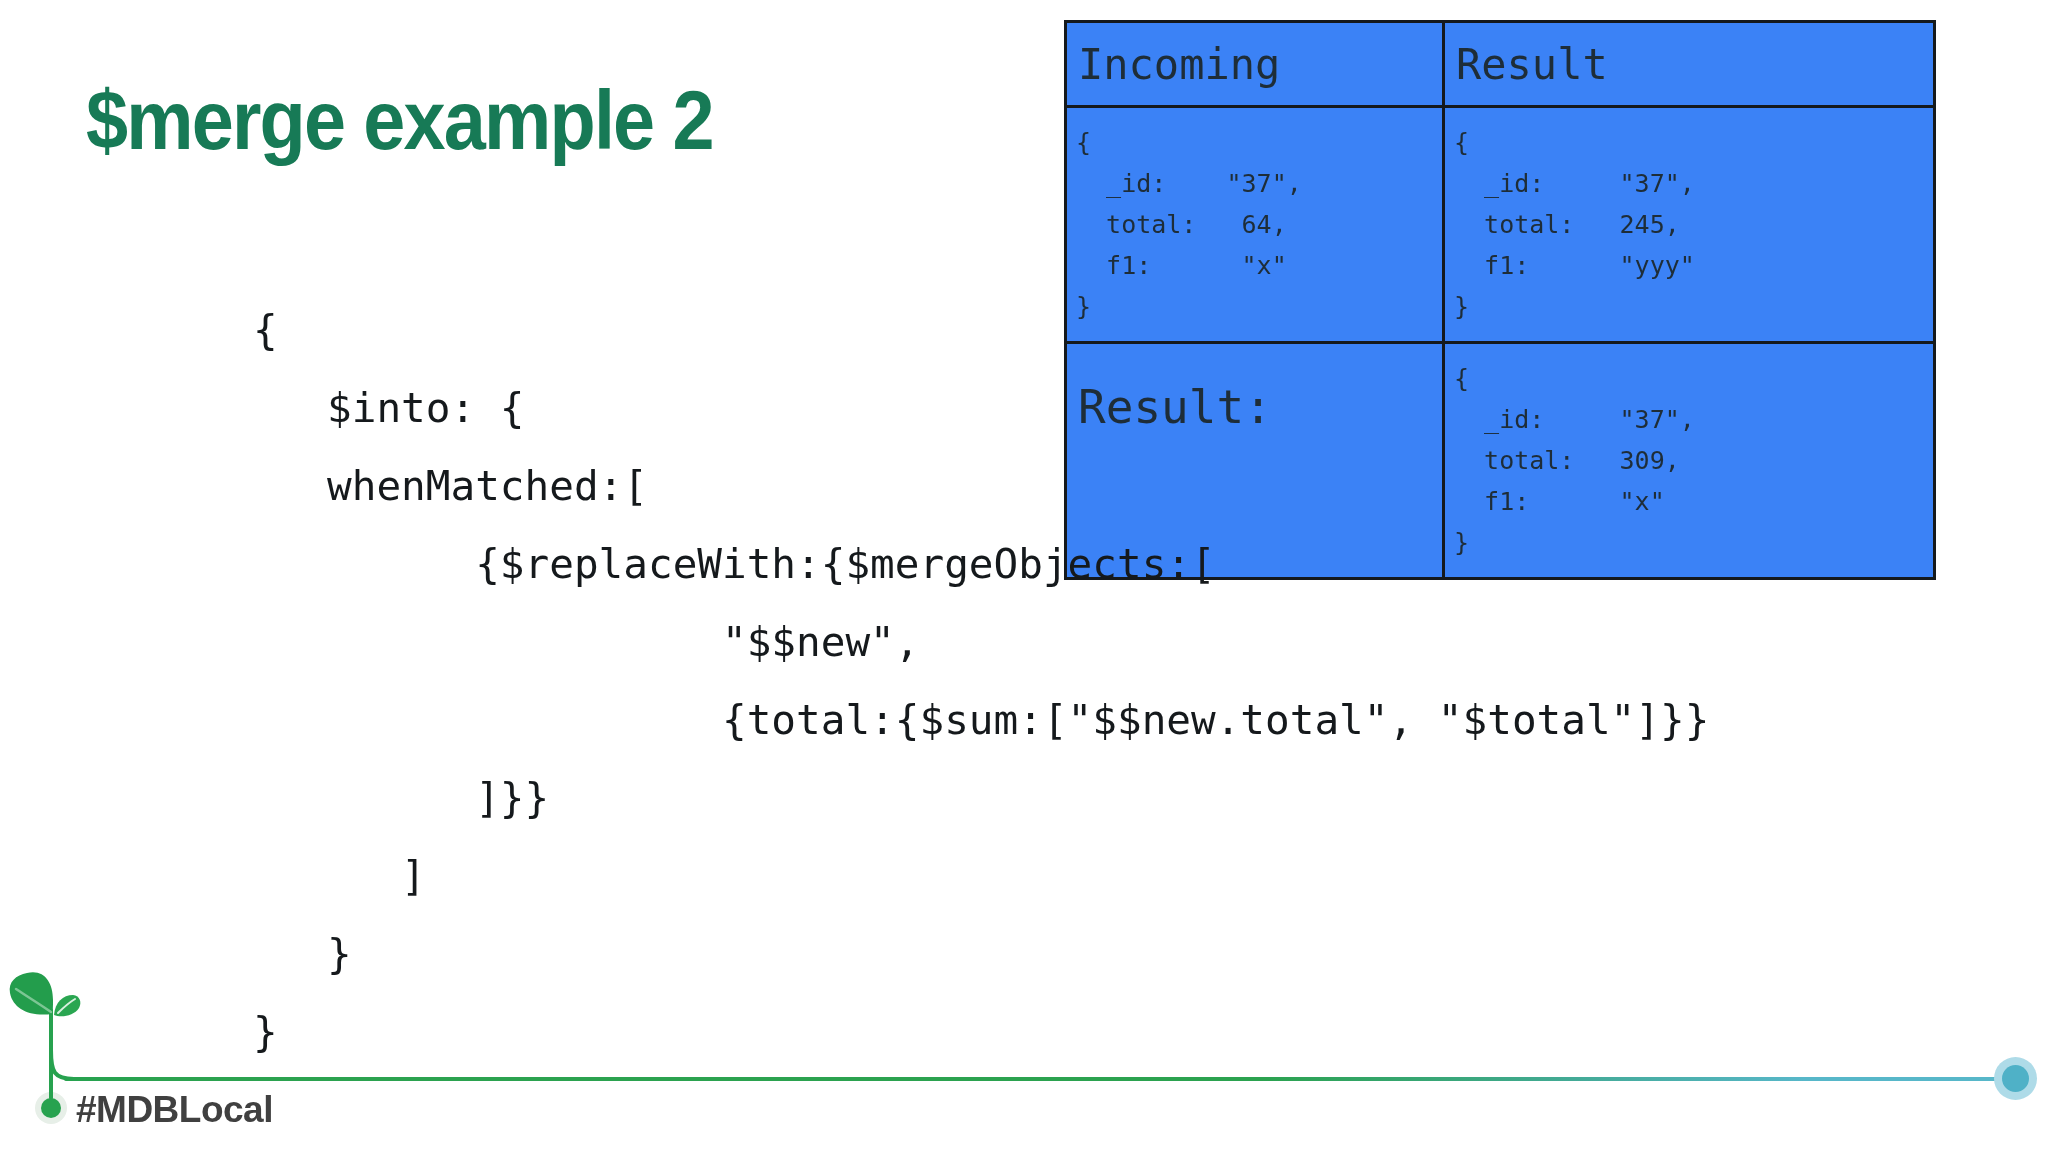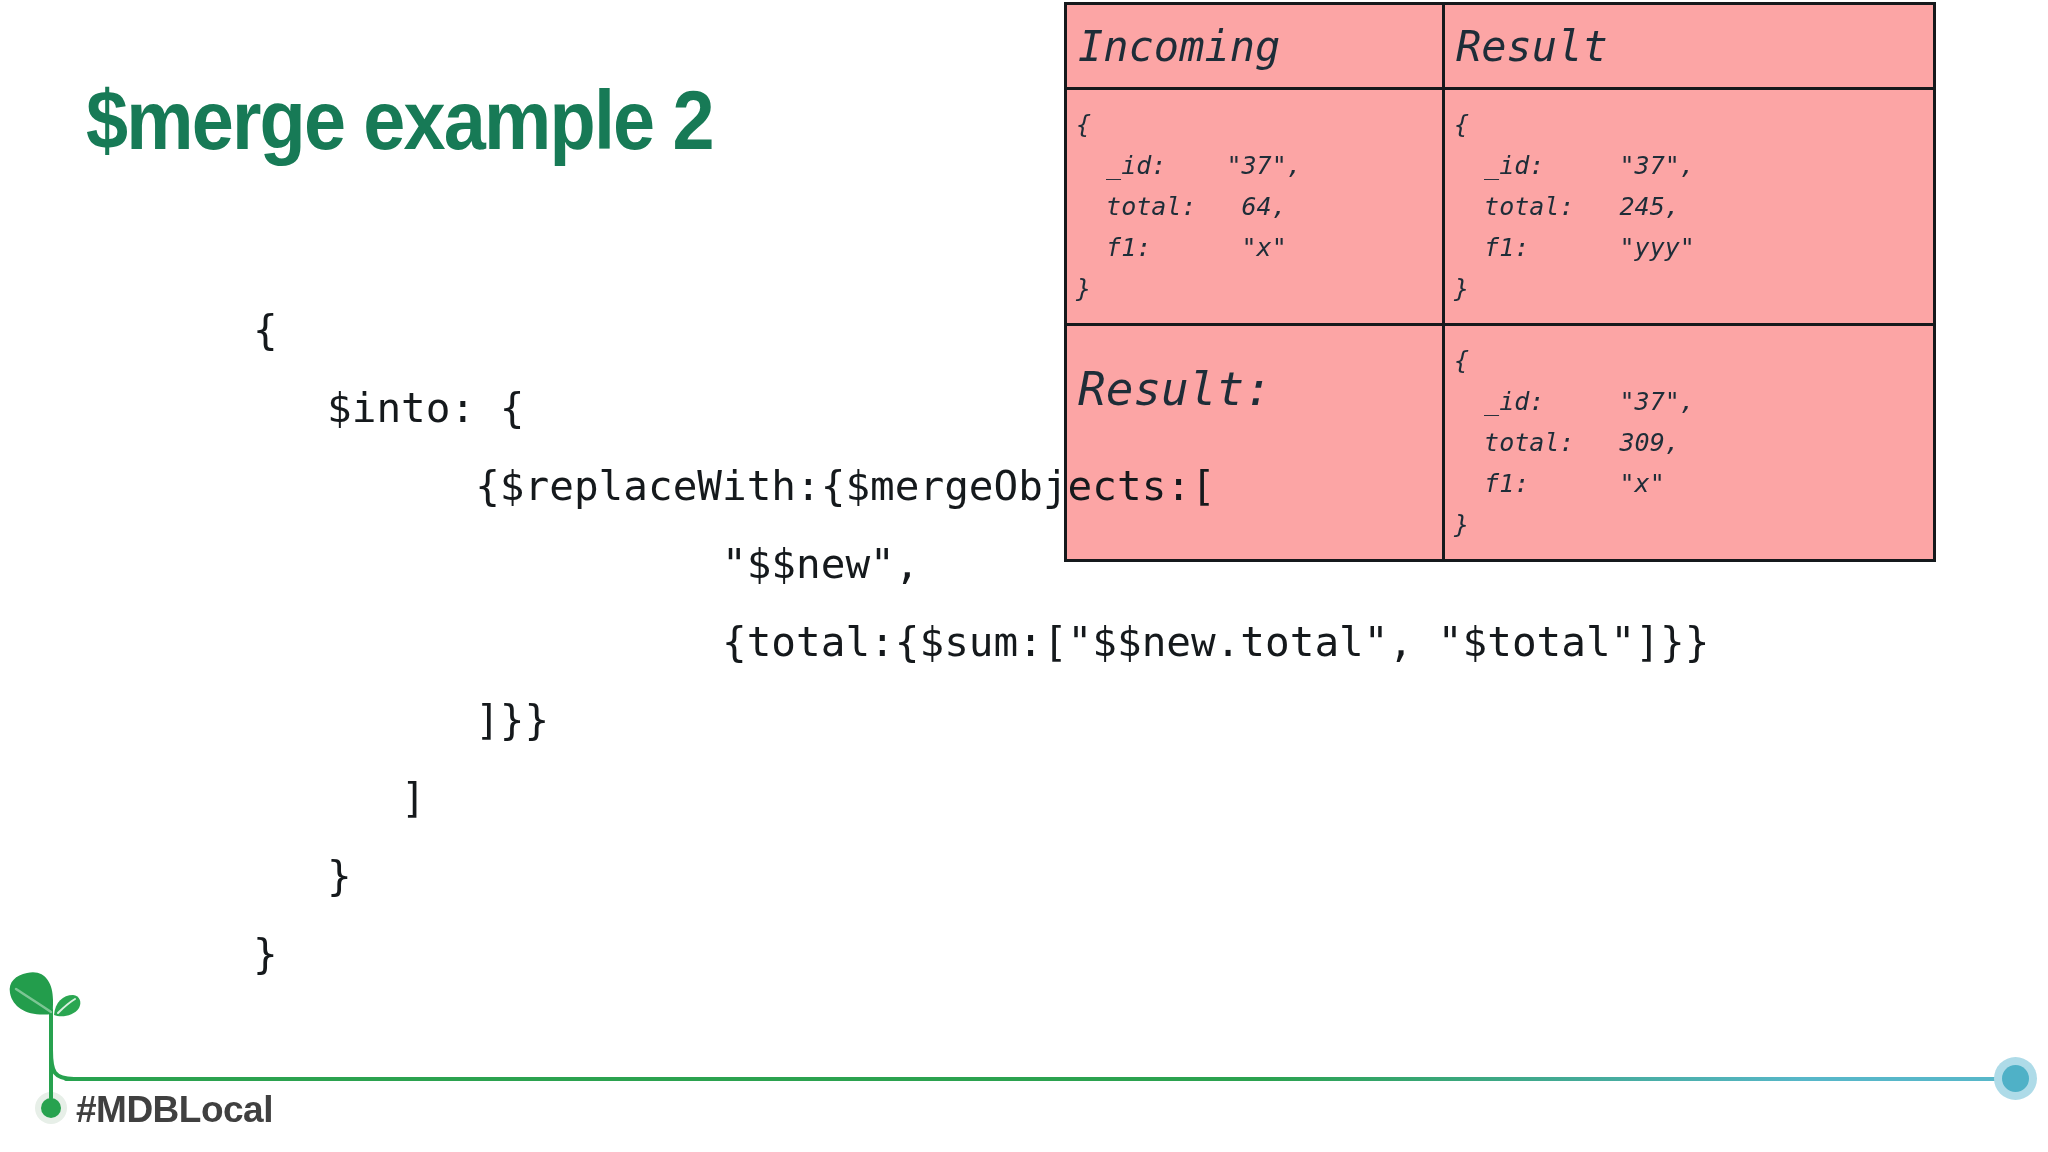--- a/index.html
+++ b/index.html
@@ -18,22 +18,22 @@
   
   .code {
     position:absolute; left:253px; top:291px; z-index:3;
     font-family:"DejaVu Sans Mono","Liberation Mono",monospace;
     font-size:41px; line-height:78px; color:#15191c;
   }
   .code-line { white-space:pre; height:78px; }
 
   
   .doc-table {
-    position:absolute; left:1064px; top:2px;
-    border-collapse:collapse; table-layout:fixed; background:#fca5a5; z-index:2;font-style:italic;
+    position:absolute; left:1064px; top:20px;
+    border-collapse:collapse; table-layout:fixed; background:#3b82f6; z-index:2;
   }
   .doc-table th, .doc-table td {
     border:3px solid #15191c; vertical-align:top; text-align:left; overflow:hidden;
   }
   .doc-table th {
     font-family:"DejaVu Sans Mono","Liberation Mono",monospace;
     font-weight:normal; font-size:42px; color:#1e2d38;
     padding-left:11px; vertical-align:middle; height:79px;
   }
   .doc-json {
@@ -71,20 +71,21 @@
 </head>
 <body>
 
 <div class="slide">
 
   <h1 class="title">$merge example 2</h1>
 
   <div class="code">
     <div class="code-line">{</div>
     <div class="code-line">   $into: {</div>
+    <div class="code-line">   whenMatched:[</div>
     <div class="code-line">         {$replaceWith:{$mergeObjects:[</div>
     <div class="code-line">                   "$$new",</div>
     <div class="code-line">                   {total:{$sum:["$$new.total", "$total"]}}</div>
     <div class="code-line">         ]}}</div>
     <div class="code-line">      ]</div>
     <div class="code-line">   }</div>
     <div class="code-line">}</div>
   </div>
 
   <table class="doc-table">

